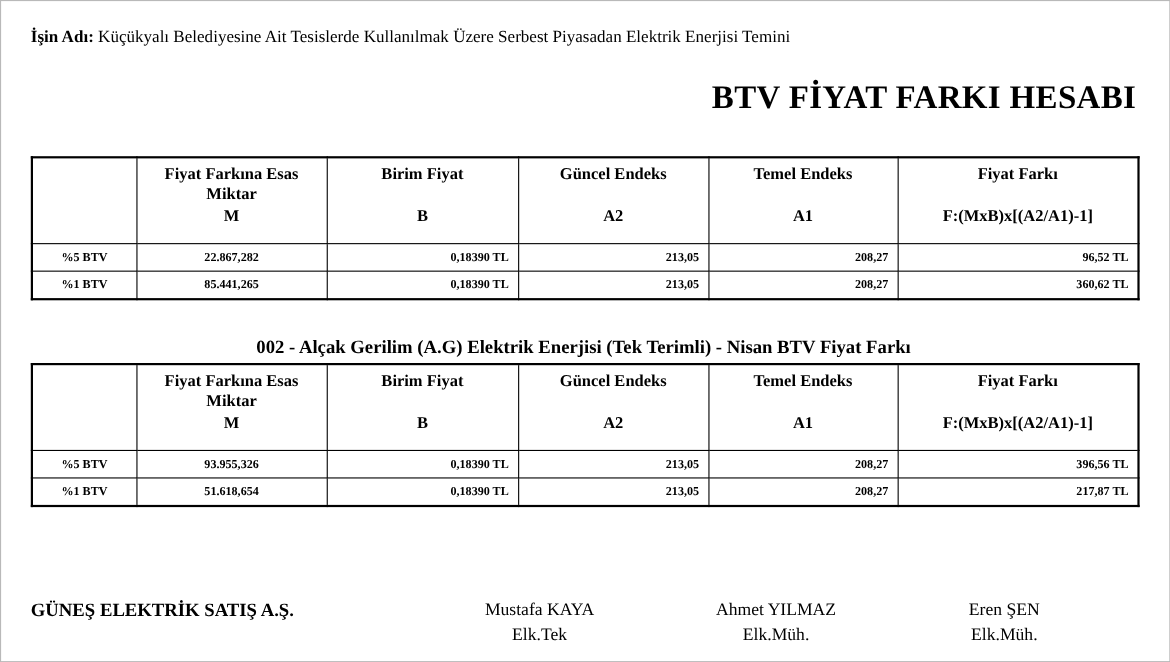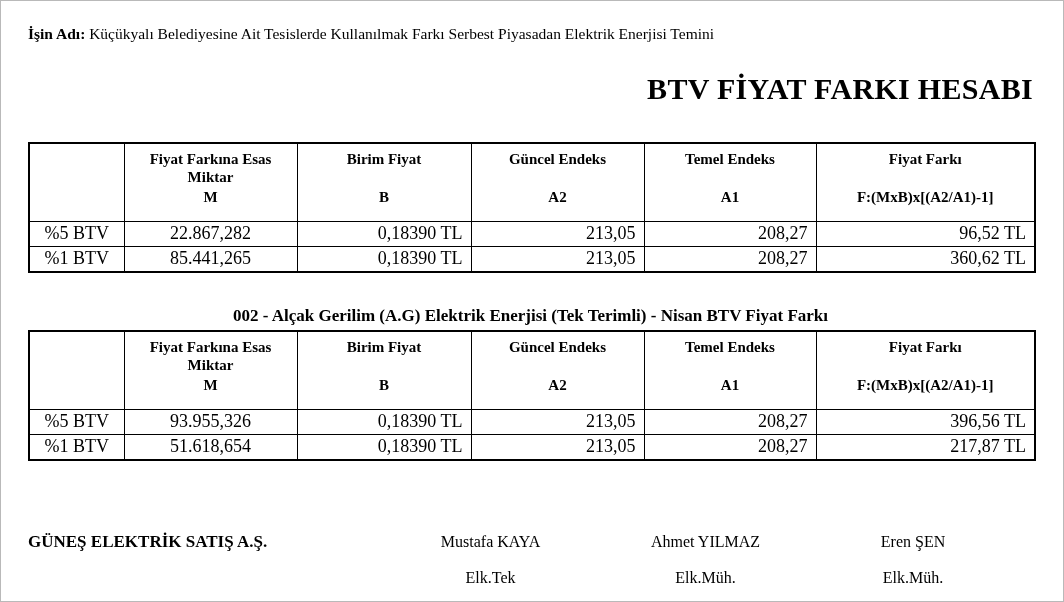--- a/index.html
+++ b/index.html
@@ -117,22 +117,22 @@
     justify-content: space-between;
     height: 55px;
   }
   .th-top { line-height: 1.22; }
   .th-sym { line-height: 1.1; }
   .th-corner { }
 
   table.calc tbody td {
     height: 21px;
     padding: 1px 8px 2px 8px;
-    font-weight: normal;
-    font-size: 18px;
+    font-weight: bold;
+    font-size: 11px;
   }
   td.c-label { text-align: center; }
   td.c-num   { text-align: center; }
   td.c-right { text-align: right; }
 
   
   col.w-label  { width: 95px; }
   col.w-miktar { width: 173px; }
   col.w-birim  { width: 174px; }
   col.w-guncel { width: 173px; }
@@ -162,33 +162,33 @@
   .signer {
     text-align: center;
     font-size: 16px;
     line-height: 1.45;
     font-weight: normal;
   }
   .signer-1 { width: 215px; }
   .signer-2 { width: 215px; }
   .signer-3 { width: 200px; }
   .signer-name { display: block; }
-  .signer-role { display: block; margin-top: 13px; }
+  .signer-role { display: block; }
 </style>
 </head>
 <body>
 
 <div class="page">
   <div class="inner">
 
     <div class="doc-header">
 
       <div class="job-block">
         <span class="job-label">İşin Adı:</span>
-        <span class="job-text">Küçükyalı Belediyesine Ait Tesislerde Kullanılmak Farkı Serbest Piyasadan Elektrik Enerjisi Temini</span>
+        <span class="job-text">Küçükyalı Belediyesine Ait Tesislerde Kullanılmak Üzere Serbest Piyasadan Elektrik Enerjisi Temini</span>
       </div>
 
 
     </div>
 
     <div class="doc-title">BTV FİYAT FARKI HESABI</div>
 
     <div class="section section-1">
       <table class="calc">
         <colgroup>

